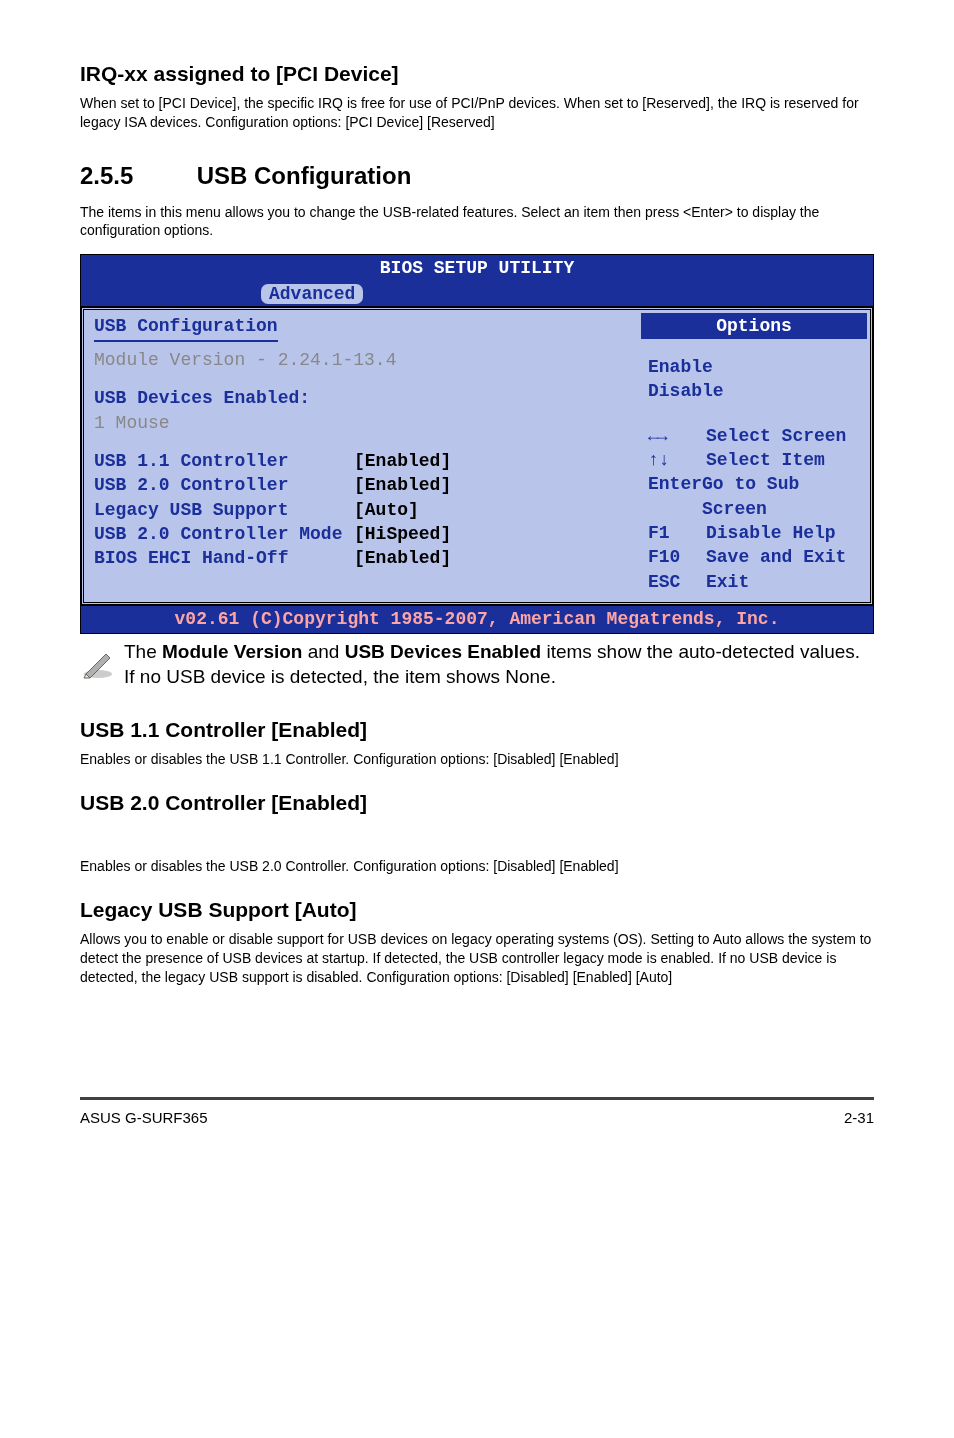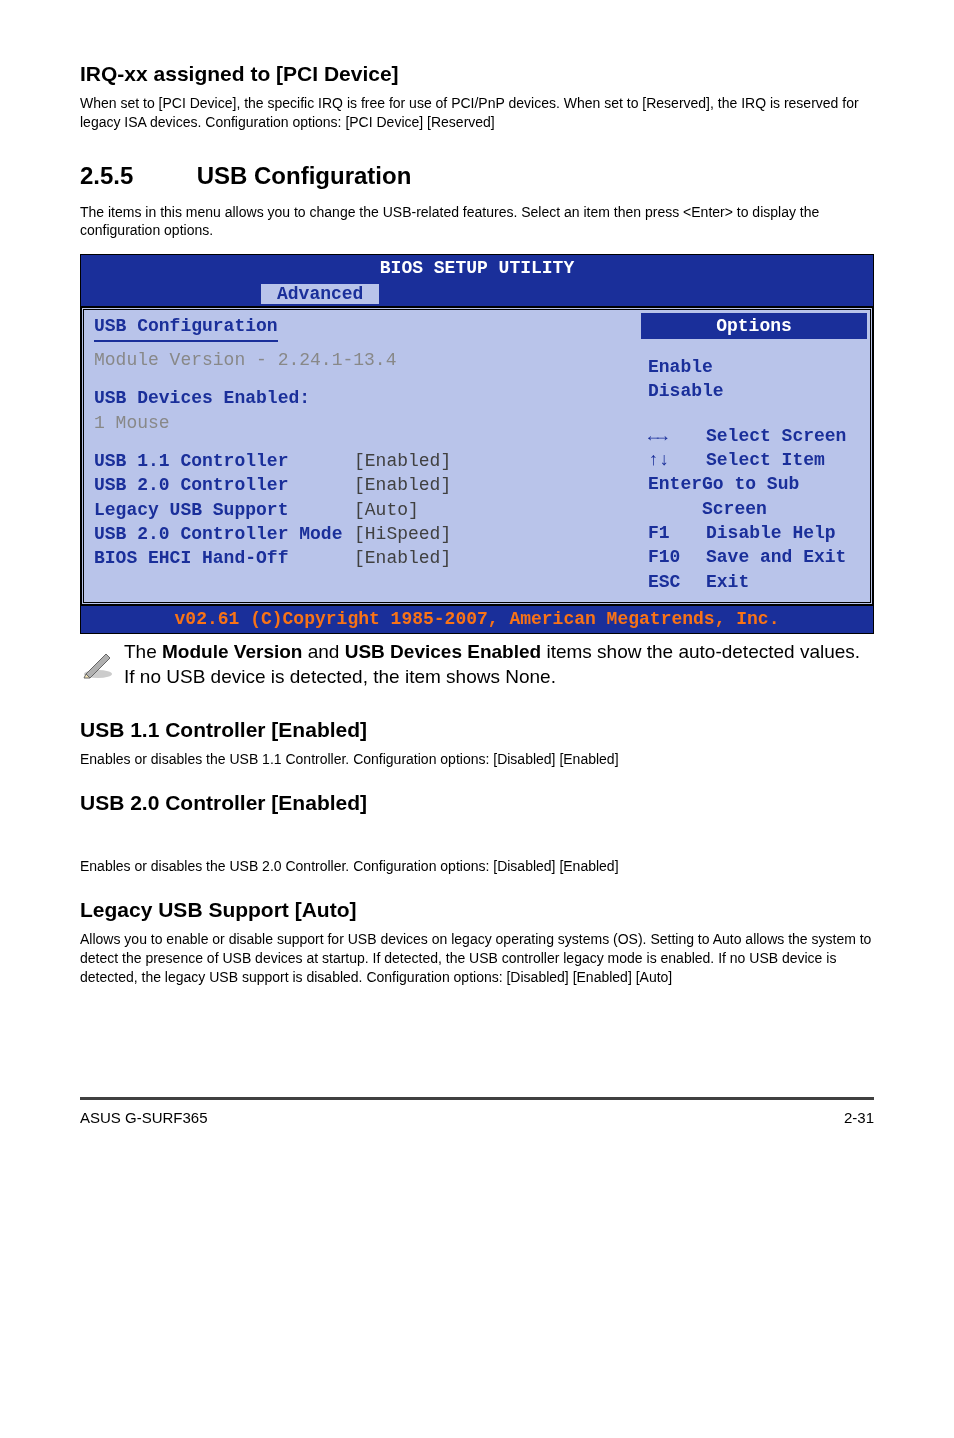--- a/index.html
+++ b/index.html
@@ -46,22 +46,23 @@
   .bios-tabrow {
     text-align: left;
     padding-left: 180px;
     background: #1a2f9a;
     color: #fff;
     font-weight: bold;
   }
   .bios-tabrow .tab {
     background: #b9c4ea;
     color: #1a2f9a;
-    padding: 0 16px;
-    font-weight: bold;
+    padding: 0 8px;
+    font-weight: bold;
+    border-radius: 7px;
   }
   .bios-body {
     display: flex;
     align-items: stretch;
     border-top: 1.5px solid #000;
   }
   .bios-left {
     flex: 1;
     background: #b9c4ea;
     color: #1a2f9a;
@@ -84,21 +85,21 @@
     color: #1a2f9a;
     font-weight: bold;
     border-bottom: 2px solid #1a2f9a;
     display: inline-block;
     padding-bottom: 2px;
     margin-bottom: 6px;
   }
   .bios-left .gray { color: #888; }
   .bios-left .row { display: flex; }
   .bios-left .row .k { width: 260px; font-weight: bold; color: #1a2f9a; }
-  .bios-left .row .v { color: #404040; font-weight: normal; }
+  .bios-left .row .v { color: #000000; font-weight: bold; }
   .opt-title {
     background: #1a2f9a;
     color: #fff;
     font-weight: bold;
     text-align: center;
     margin: 3px 3px 0 3px;
     padding: 1px 0;
   }
   .opt-body {
     color: #1a2f9a;
@@ -110,21 +111,21 @@
     color: #1a2f9a;
     font-weight: bold;
     padding: 4px 10px 8px 10px;
     margin-top: auto;
   }
   .help-body .hl { display: flex; }
   .help-body .hk { width: 58px; }
   .arrow-lr { letter-spacing: -2px; }
   .bios-footer {
     background: #1a2f9a;
-    color: #f97316;
+    color: #fca5a5;
     text-align: center;
     font-weight: bold;
     padding: 1px 0 2px 0;
     border-top: 1.5px solid #000;
   }
   .note-row {
     display: flex;
     align-items: flex-start;
     margin: 6px 0 26px 0;
   }

